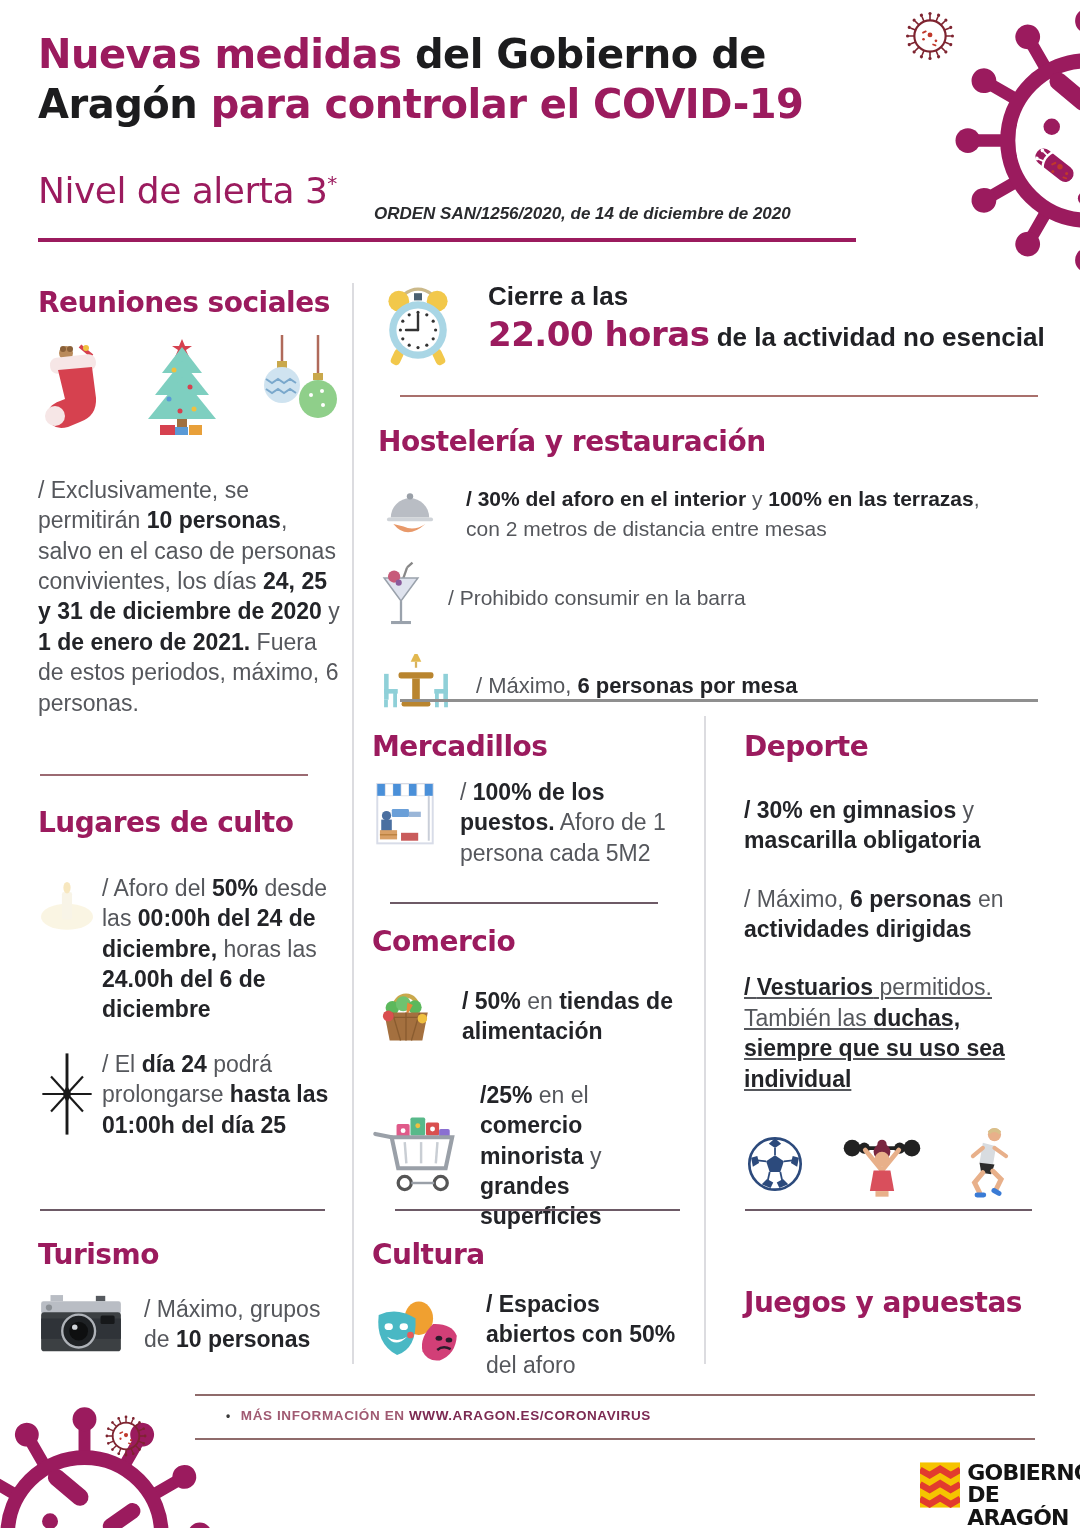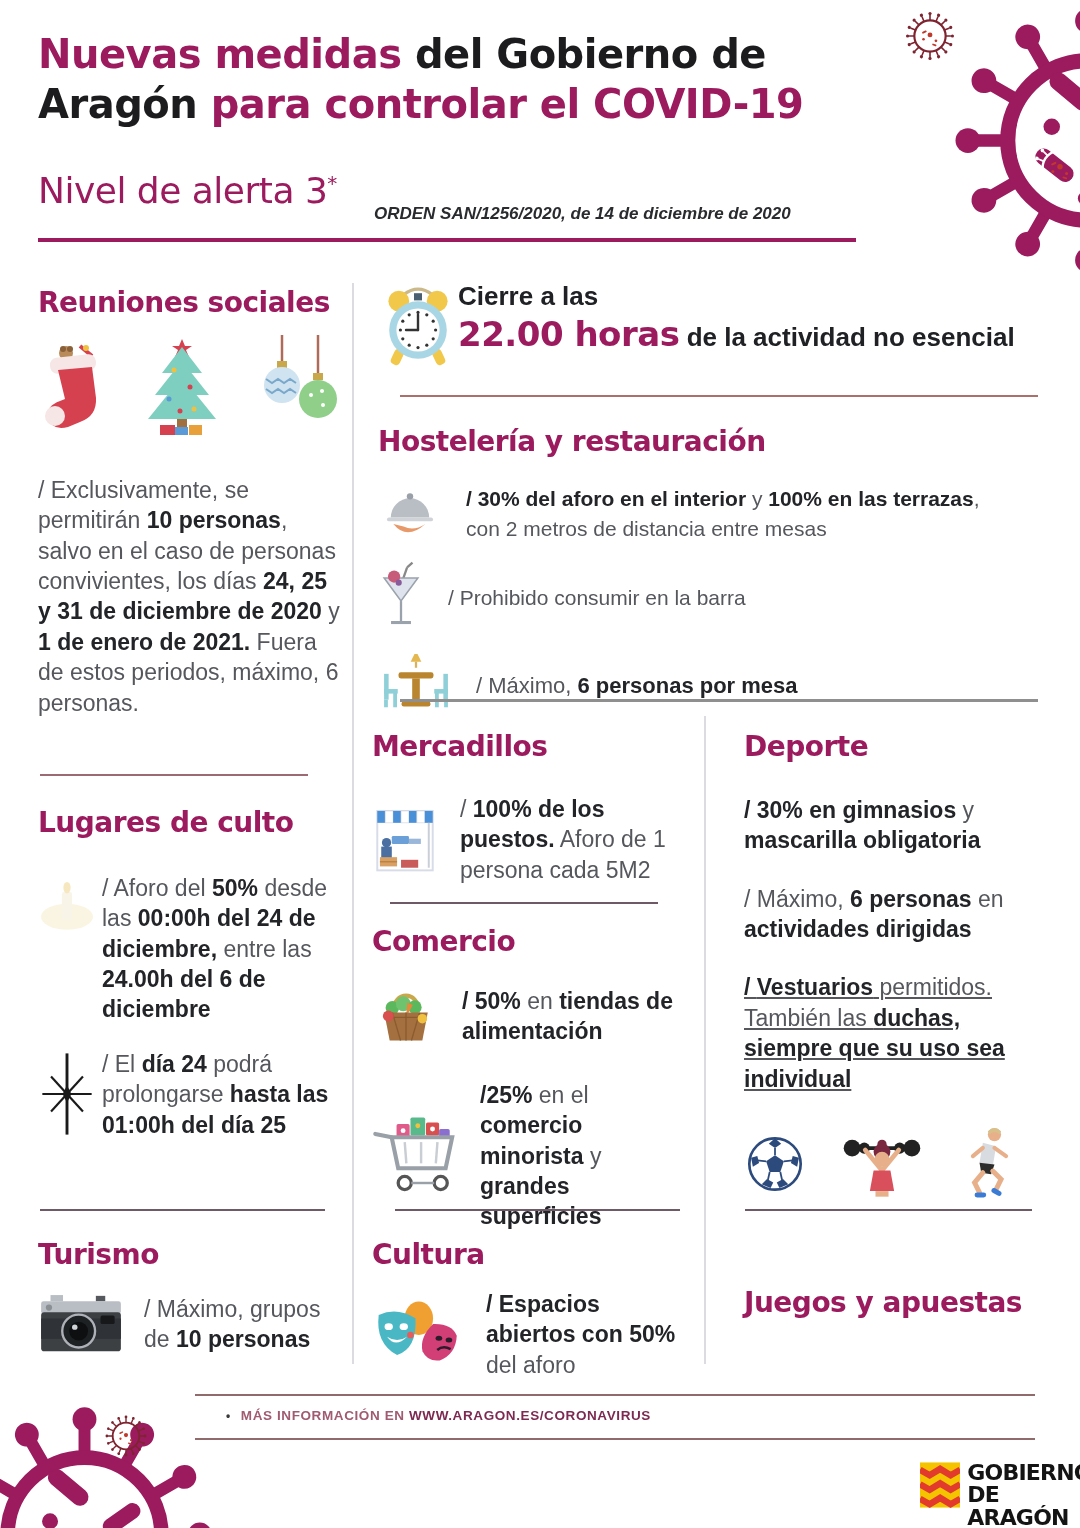--- a/index.html
+++ b/index.html
@@ -281,21 +281,21 @@
           <circle cx="50" cy="82" r="2"></circle>
           <circle cx="39" cy="79" r="2"></circle>
         <circle cx="31" cy="71" r="2"></circle>
           <circle cx="28" cy="60" r="2"></circle>
           <circle cx="31" cy="49" r="2"></circle>
           <circle cx="39" cy="41" r="2"></circle>
       </g>
       <line x1="50" y1="60" x2="50" y2="41" stroke="#333333" stroke-width="3" stroke-linecap="round"></line>
       <line x1="50" y1="60" x2="35" y2="60" stroke="#333333" stroke-width="3" stroke-linecap="round"></line>
     </svg>
-    <div style="">
+    <div style="margin-left:30px;">
       <div class="cierre-l1">Cierre a las</div>
       <div class="cierre-l2" style="margin-top:2px;"><span class="cierre-hl">22.00 horas</span><span class="cierre-tail"> de la actividad no esencial</span></div>
     </div>
   </div>
   <div class="abs hline" style="left:400px;top:395px;width:638px;background:#a9706c;"></div>
 
   <div class="abs" style="left:378px;top:425px;width:660px;">
     <div class="sec-title">Hostelería y restauración</div>
     <div class="row" style="margin-top:26px;">
       <svg class="icon-col" width="64" height="58" viewBox="0 0 100 90">
@@ -341,21 +341,21 @@
           <rect x="87" y="64" width="5" height="10"></rect>
         </g>
       </svg>
       <p class="txt-sm" style="margin-left:22px;width:575px;font-size:22px;"><span>/  Máximo, </span><span class="b">6 personas por mesa</span></p>
     </div>
   </div>
   <div class="abs" style="left:400px;top:699px;width:638px;height:3px;background:var(--div-gray);"></div>
 
   <div class="abs" style="left:372px;top:730px;width:312px;">
     <div class="sec-title">Mercadillos</div>
-    <div class="row" style="margin-top:31px;align-items:center;">
+    <div class="row" style="margin-top:14px;">
       <svg class="icon-col" width="66" height="72" viewBox="0 0 100 108">
         <rect x="8" y="10" width="84" height="90" fill="#ffffff" stroke="#d8dce8" stroke-width="3"></rect>
         <g>
           <rect x="8" y="10" width="12" height="18" fill="#4a90d9"></rect>
             <rect x="20" y="10" width="12" height="18" fill="#ffffff" stroke="#d0d4dd" stroke-width="1"></rect>
           <rect x="32" y="10" width="12" height="18" fill="#4a90d9"></rect>
             <rect x="44" y="10" width="12" height="18" fill="#ffffff" stroke="#d0d4dd" stroke-width="1"></rect>
           <rect x="56" y="10" width="12" height="18" fill="#4a90d9"></rect>
             <rect x="68" y="10" width="12" height="18" fill="#ffffff" stroke="#d0d4dd" stroke-width="1"></rect>
           <rect x="80" y="10" width="12" height="18" fill="#4a90d9"></rect>
@@ -474,21 +474,21 @@
 
   <div class="abs hline" style="left:40px;top:774px;width:268px;background:#9b6a72;"></div>
   <div class="abs" style="left:38px;top:806px;width:315px;">
     <div class="sec-title">Lugares de culto</div>
     <div class="row" style="margin-top:34px;">
       <svg class="icon-col" width="58" height="70" viewBox="0 0 80 96" style="opacity:0.5;">
         <ellipse cx="40" cy="60" rx="36" ry="18" fill="#f7ecc8"></ellipse>
         <rect x="33" y="26" width="14" height="38" rx="3" fill="#f3ead0"></rect>
         <ellipse cx="40" cy="20" rx="5" ry="8" fill="#f0d080"></ellipse>
       </svg>
-      <p class="txt" style="margin-left:6px;width:252px;"><span>/ Aforo del </span><span class="b">50%</span><span>  desde las </span><span class="b">00:00h del 24 de diciembre,</span><span> entre las </span><span class="b">24.00h del 6 de diciembre</span></p>
+      <p class="txt" style="margin-left:6px;width:252px;"><span>/ Aforo del </span><span class="b">50%</span><span>  desde las </span><span class="b">00:00h del 24 de diciembre,</span><span> horas las </span><span class="b">24.00h del 6 de diciembre</span></p>
     </div>
     <div class="row" style="margin-top:24px;align-items:center;">
       <svg class="icon-col" width="58" height="90" viewBox="0 0 80 120">
         <line x1="40" y1="4" x2="40" y2="116" stroke="#1a1a1a" stroke-width="4"></line>
         <line x1="6" y1="60" x2="74" y2="60" stroke="#1a1a1a" stroke-width="3"></line>
         <line x1="18" y1="36" x2="62" y2="84" stroke="#1a1a1a" stroke-width="3"></line>
         <line x1="62" y1="36" x2="18" y2="84" stroke="#1a1a1a" stroke-width="3"></line>
         <polygon points="40,48 46,60 40,72 34,60" fill="#1a1a1a"></polygon>
       </svg>
       <p class="txt" style="margin-left:6px;width:250px;"><span>/ El </span><span class="b">día 24</span><span> podrá prolongarse </span><span class="b">hasta las 01:00h del día 25</span></p>

